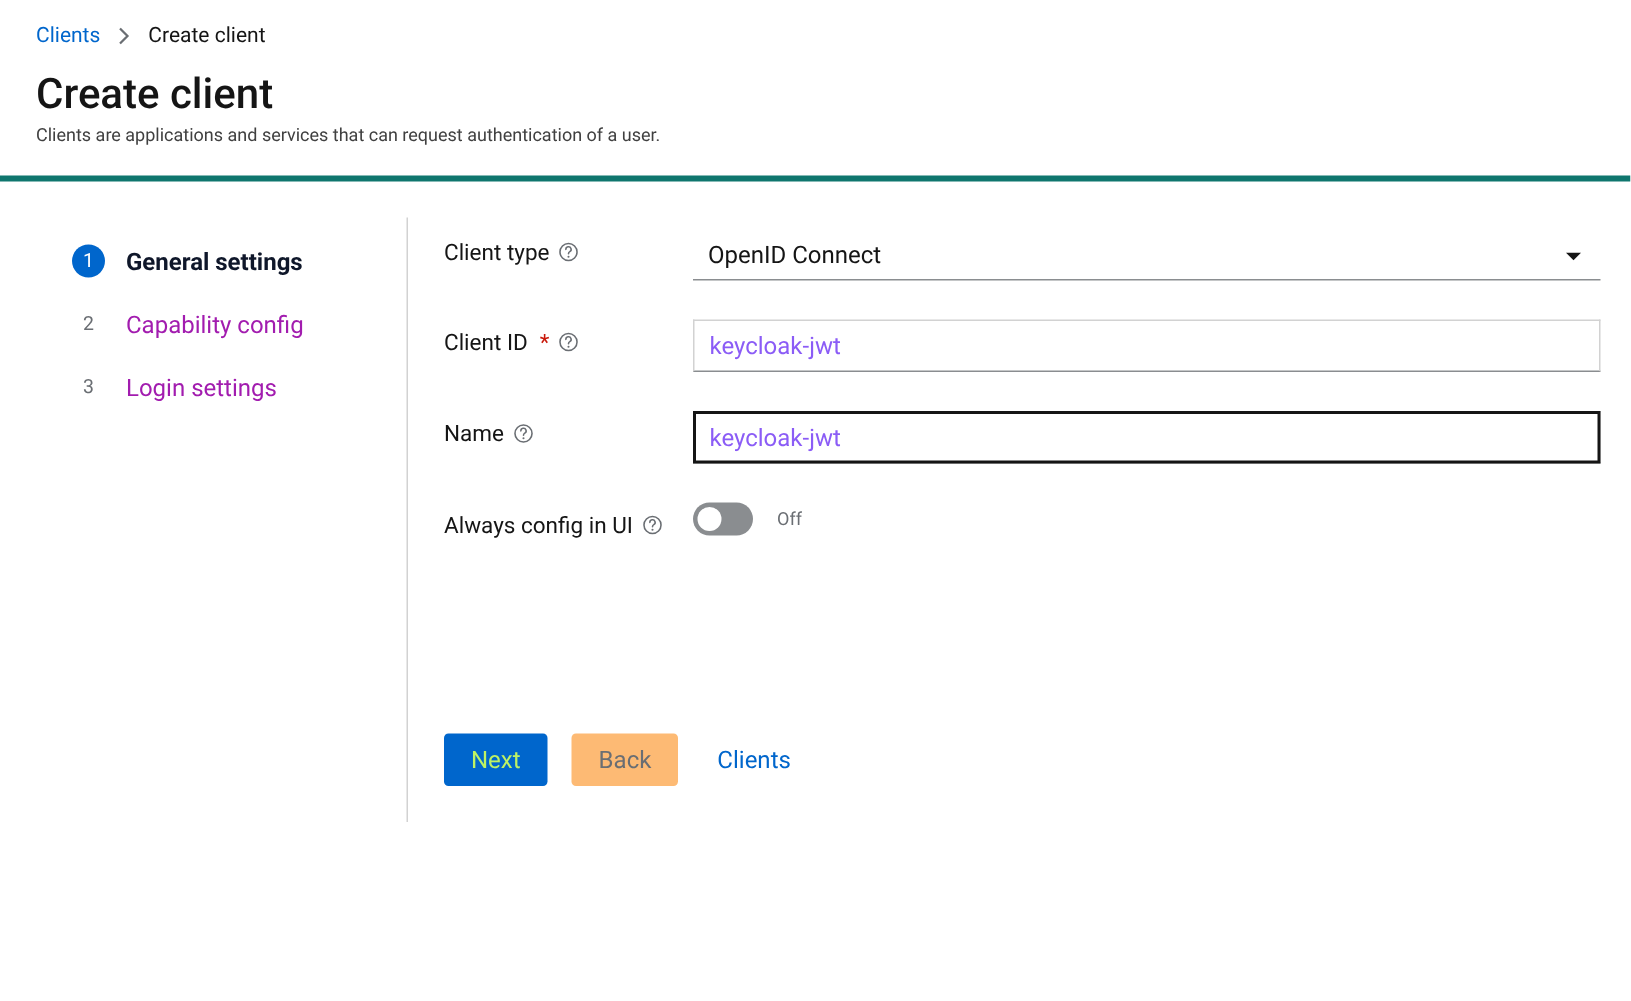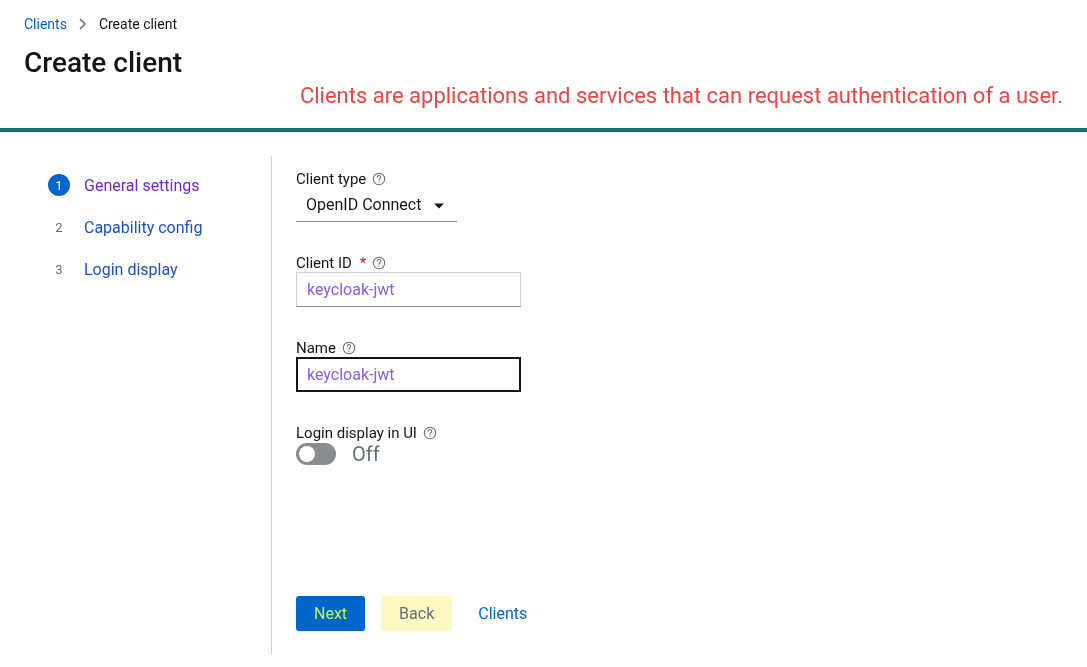--- a/index.html
+++ b/index.html
@@ -32,24 +32,23 @@
   }
   .breadcrumb-current {
     color: #151515;
   }
   .page-title {
     font-size: 28px;
     font-weight: 500;
     margin: 0 0 4px 0;
   }
   .page-subtitle {
-    font-size: 22px;
-    color: #ef4444;
+    font-size: 12px;
+    color: #404040;
     margin: 0;
-    text-align: right;
   }
   .content {
     display: flex;
     padding-top: 24px;
   }
   .stepper {
     width: 272px;
     padding: 8px 24px 0 48px;
     border-right: 1px solid #d2d2d2;
   }
@@ -69,35 +68,35 @@
     justify-content: center;
     font-size: 13px;
     color: #6a6e73;
   }
   .step-num.active {
     background: #0066cc;
     color: #fff;
   }
   .step-label {
     font-size: 16px;
-    color: #1d4ed8;
+    color: #a21caf;
   }
   .step.active .step-label {
-    color: #6d28d9;
+    color: #0f172a;
+    font-weight: bold;
   }
   .form-area {
     flex: 1;
     padding: 8px 20px 24px 24px;
     position: relative;
   }
   .form-row {
     display: flex;
     align-items: flex-start;
     margin-bottom: 26px;
-    flex-direction: column;
   }
   .form-label-col {
     width: 166px;
     padding-top: 6px;
     display: flex;
     align-items: center;
     gap: 6px;
     font-size: 15px;
   }
   .form-control-col {
@@ -110,21 +109,21 @@
   .help-icon {
     display: inline-flex;
     color: #6a6e73;
     cursor: pointer;
   }
   .select-wrap {
     position: relative;
   }
   .select-btn {
     width: 100%;
-    text-align: right;
+    text-align: left;
     background: #fff;
     border: none;
     border-bottom: 1px solid #8a8d90;
     padding: 7px 36px 7px 10px;
     font-size: 16px;
     cursor: pointer;
     font-family: inherit;
     color: #151515;
   }
   .select-caret {
@@ -177,41 +176,41 @@
     position: absolute;
     left: 3px;
     top: 3px;
     width: 16px;
     height: 16px;
     background: #fff;
     border-radius: 50%;
   }
   .toggle-text {
     color: #6a6e73;
-    font-size: 20px;
+    font-size: 12px;
   }
   .button-bar {
     display: flex;
     gap: 16px;
     margin-top: 130px;
   }
   .btn {
     padding: 8px 18px;
     font-size: 16px;
     border: none;
     cursor: pointer;
     font-family: inherit;
     border-radius: 3px;
   }
   .btn-primary {
     background: #0066cc;
     color: #bef264;
   }
   .btn-secondary {
-    background: #fef9c3;
+    background: #fdba74;
     color: #6a6e73;
     text-align: right;
   }
   .btn-link {
     background: transparent;
     color: #0066cc;
     padding: 8px 10px;
   }
 </style>
 </head>
@@ -237,21 +236,21 @@
     <div class="step active">
       <span class="step-num active">1</span>
       <span class="step-label">General settings</span>
     </div>
     <div class="step">
       <span class="step-num">2</span>
       <span class="step-label">Capability config</span>
     </div>
     <div class="step">
       <span class="step-num">3</span>
-      <span class="step-label">Login display</span>
+      <span class="step-label">Login settings</span>
     </div>
   </aside>
 
   <section class="form-area">
 
     <div class="form-row">
       <div class="form-label-col">
         <span>Client type</span>
         <span class="help-icon">
           <svg width="14" height="14" viewBox="0 0 16 16">
@@ -302,21 +301,21 @@
         </span>
       </div>
       <div class="form-control-col">
         <input type="text" class="text-input focused" value="keycloak-jwt" style="">
       </div>
     </div>
 
 
     <div class="form-row">
       <div class="form-label-col">
-        <span>Login display in UI</span>
+        <span>Always config in UI</span>
         <span class="help-icon">
           <svg width="14" height="14" viewBox="0 0 16 16">
               <circle cx="8" cy="8" r="6.5" fill="none" stroke="#6a6e73" stroke-width="1.2"></circle>
               <path d="M6 6 a2 2 0 1 1 3 1.7 c-.7.4-1 .8-1 1.6" fill="none" stroke="#6a6e73" stroke-width="1.2" stroke-linecap="round"></path>
               <circle cx="8" cy="11.6" r="0.8" fill="#6a6e73"></circle>
             </svg>
         </span>
       </div>
       <div class="form-control-col">
         <div class="toggle-row">

